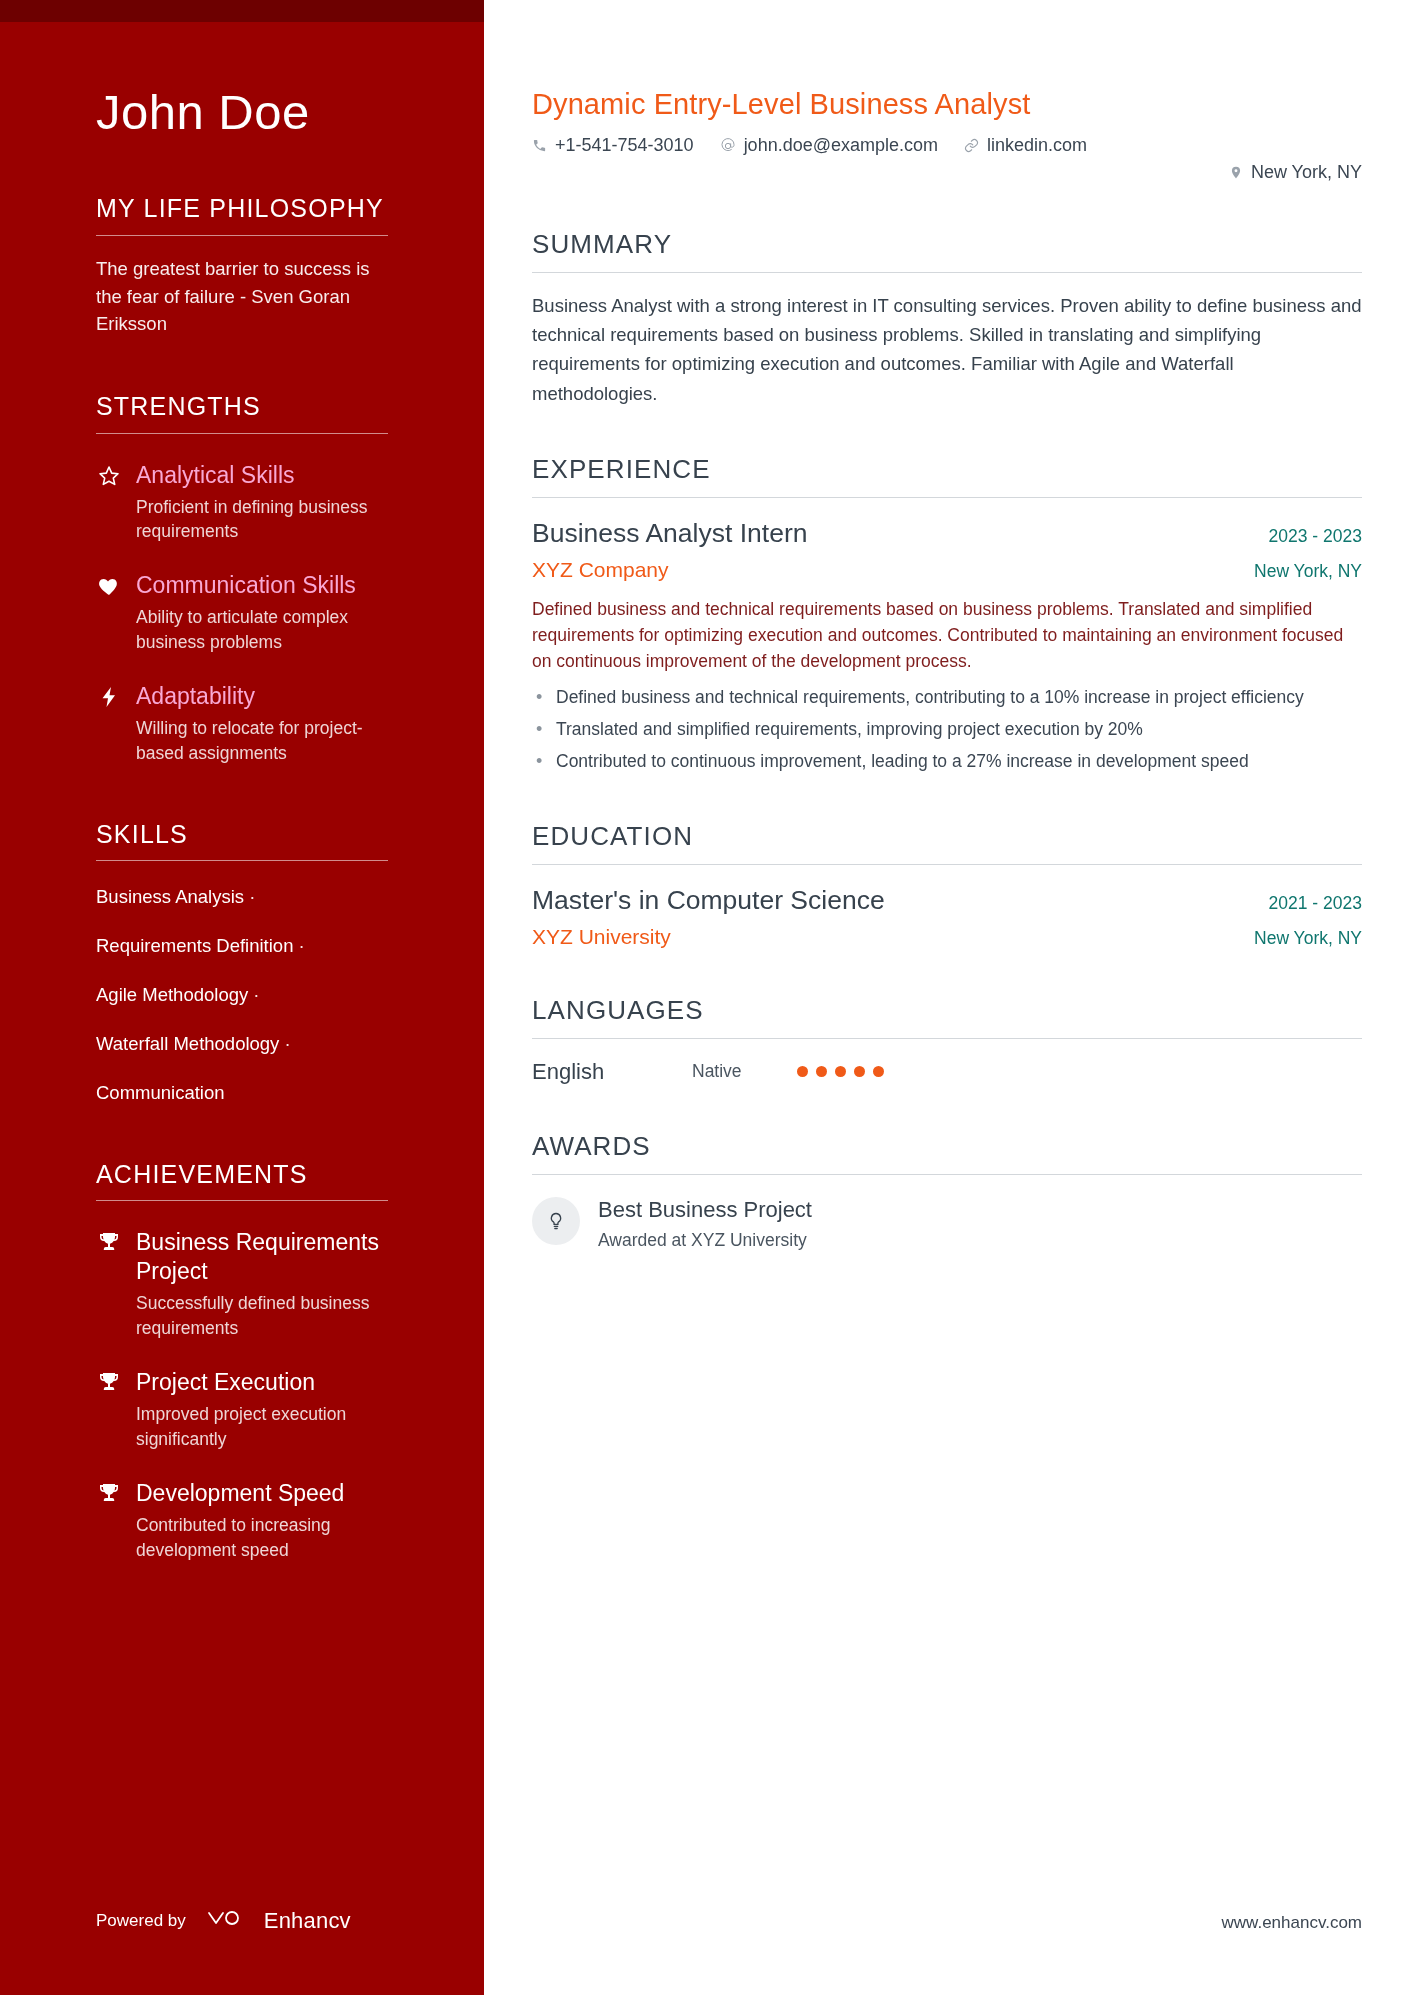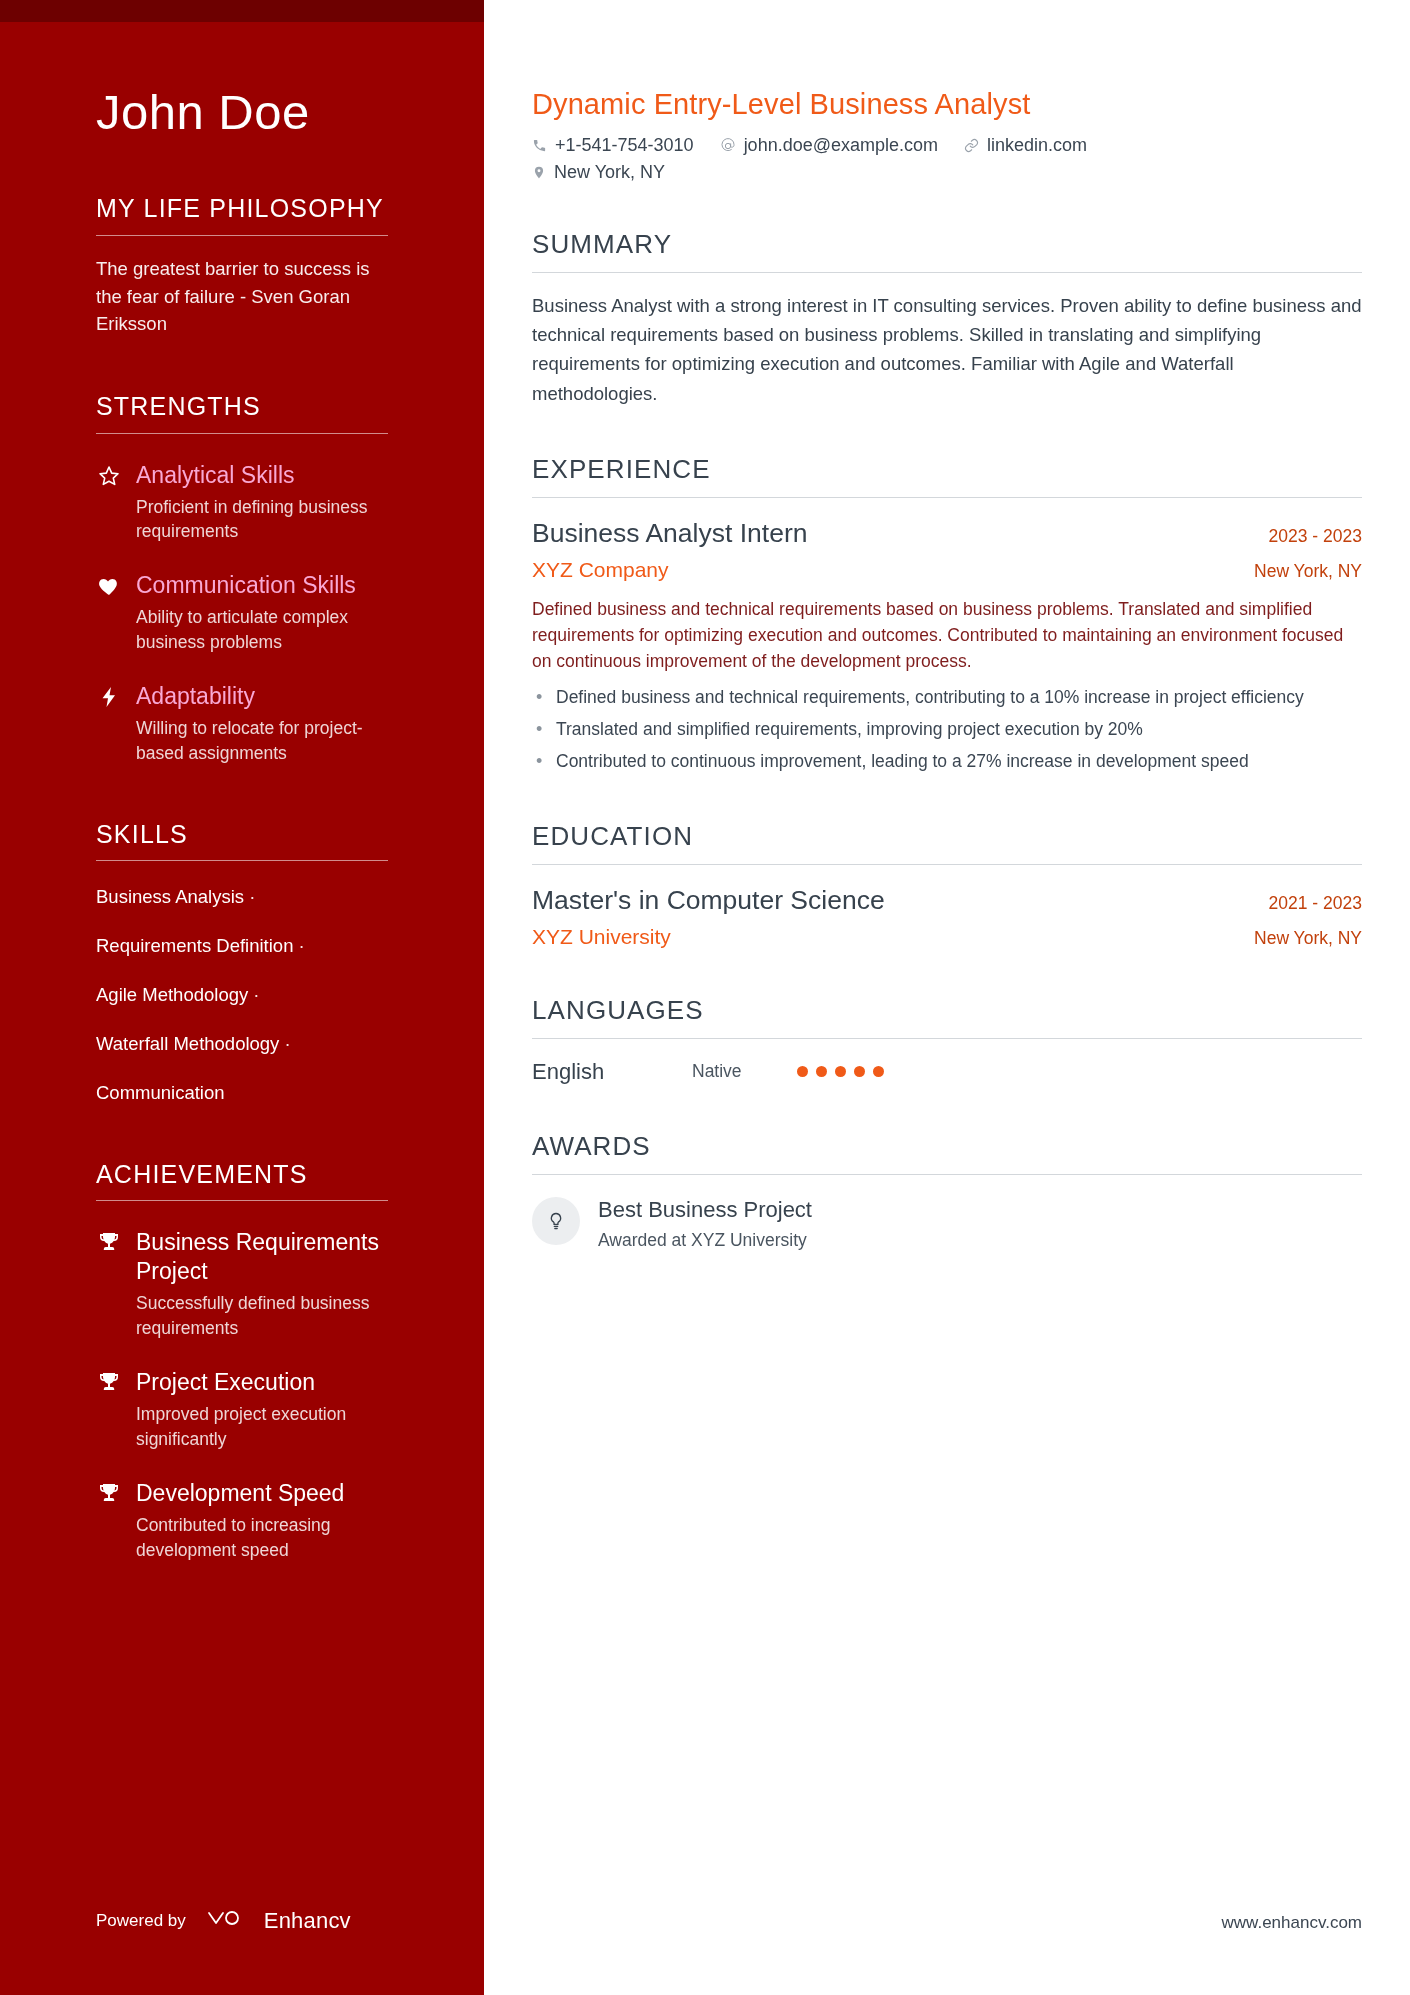--- a/index.html
+++ b/index.html
@@ -61,36 +61,36 @@
   }
   .powered .brand { font-size: 22px; letter-spacing: .2px; }
 
   
   .main { flex: 1 1 auto; position: relative; padding: 0 48px 0 48px; background:#fff; }
   .headline {
     font-size: 29px; color: #f05a18; font-weight: 400;
     margin-top: 88px; letter-spacing: .1px;
   }
   .contact-row { display:flex; flex-wrap: wrap; align-items:center; gap: 6px 26px; margin-top: 14px; }
-  .contact-item { display:flex; align-items:center; gap: 8px; font-size: 18px; color: #3b4652; }
+  .contact-item { display:flex; align-items:center; gap: 8px; font-size: 18px; color: #3b4652; justify-content: flex-end; }
   .contact-item .ic { color:#9aa2ab; display:flex; align-items:center; }
 
   .sec { margin-top: 46px; }
   .sec-h {
     font-size: 26px; font-weight: 400; color: #37424d;
     letter-spacing: 1.1px; text-transform: uppercase;
   }
   .sec-rule { height:1px; background:#d3d7db; margin-top: 12px; }
 
   .summary-p { margin-top: 18px; font-size: 18.5px; line-height: 1.58; color:#37424d; }
 
   .entry { margin-top: 20px; }
   .entry-row { display:flex; justify-content: space-between; align-items: baseline; gap: 24px; }
   .entry-title { font-size: 26.5px; font-weight: 400; color: #37424d; }
-  .entry-meta { font-size: 17.5px; color: #c2410c; white-space: nowrap; }
+  .entry-meta { font-size: 17.5px; color: #0f766e; white-space: nowrap; }
   .entry-row2 { display:flex; justify-content: space-between; align-items: baseline; margin-top: 9px; gap:36px; }
   .entry-org { font-size: 21px; color: #f05a18; }
   .entry-desc { margin-top: 14px; font-size: 17.5px; line-height: 1.5; color:#7f1d1d; }
   .bullets { margin-top: 10px; list-style: none; }
   .bullets li {
     position: relative; padding-left: 24px; margin-top: 7px;
     font-size: 17.5px; line-height: 1.45; color:#3b4652;
   }
   .bullets li::before {
     content: "•"; position: absolute; left: 4px; top: -1px; color:#8b949d; font-size: 18px;

